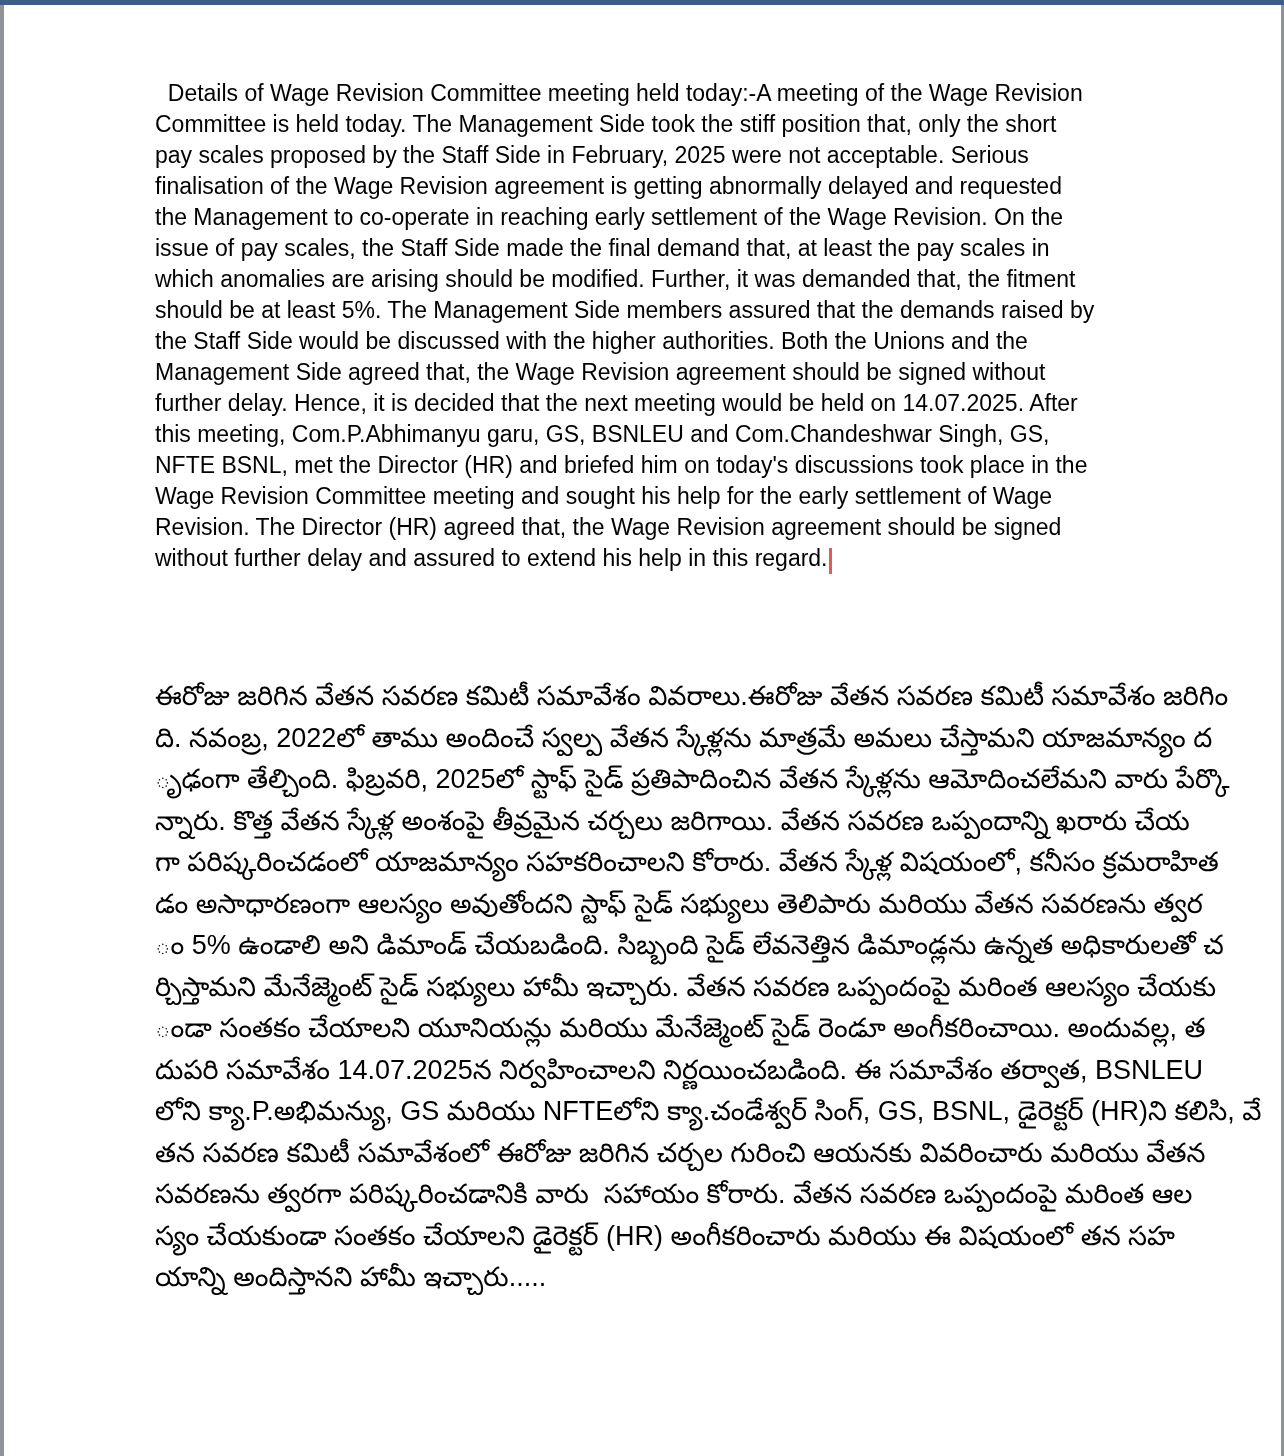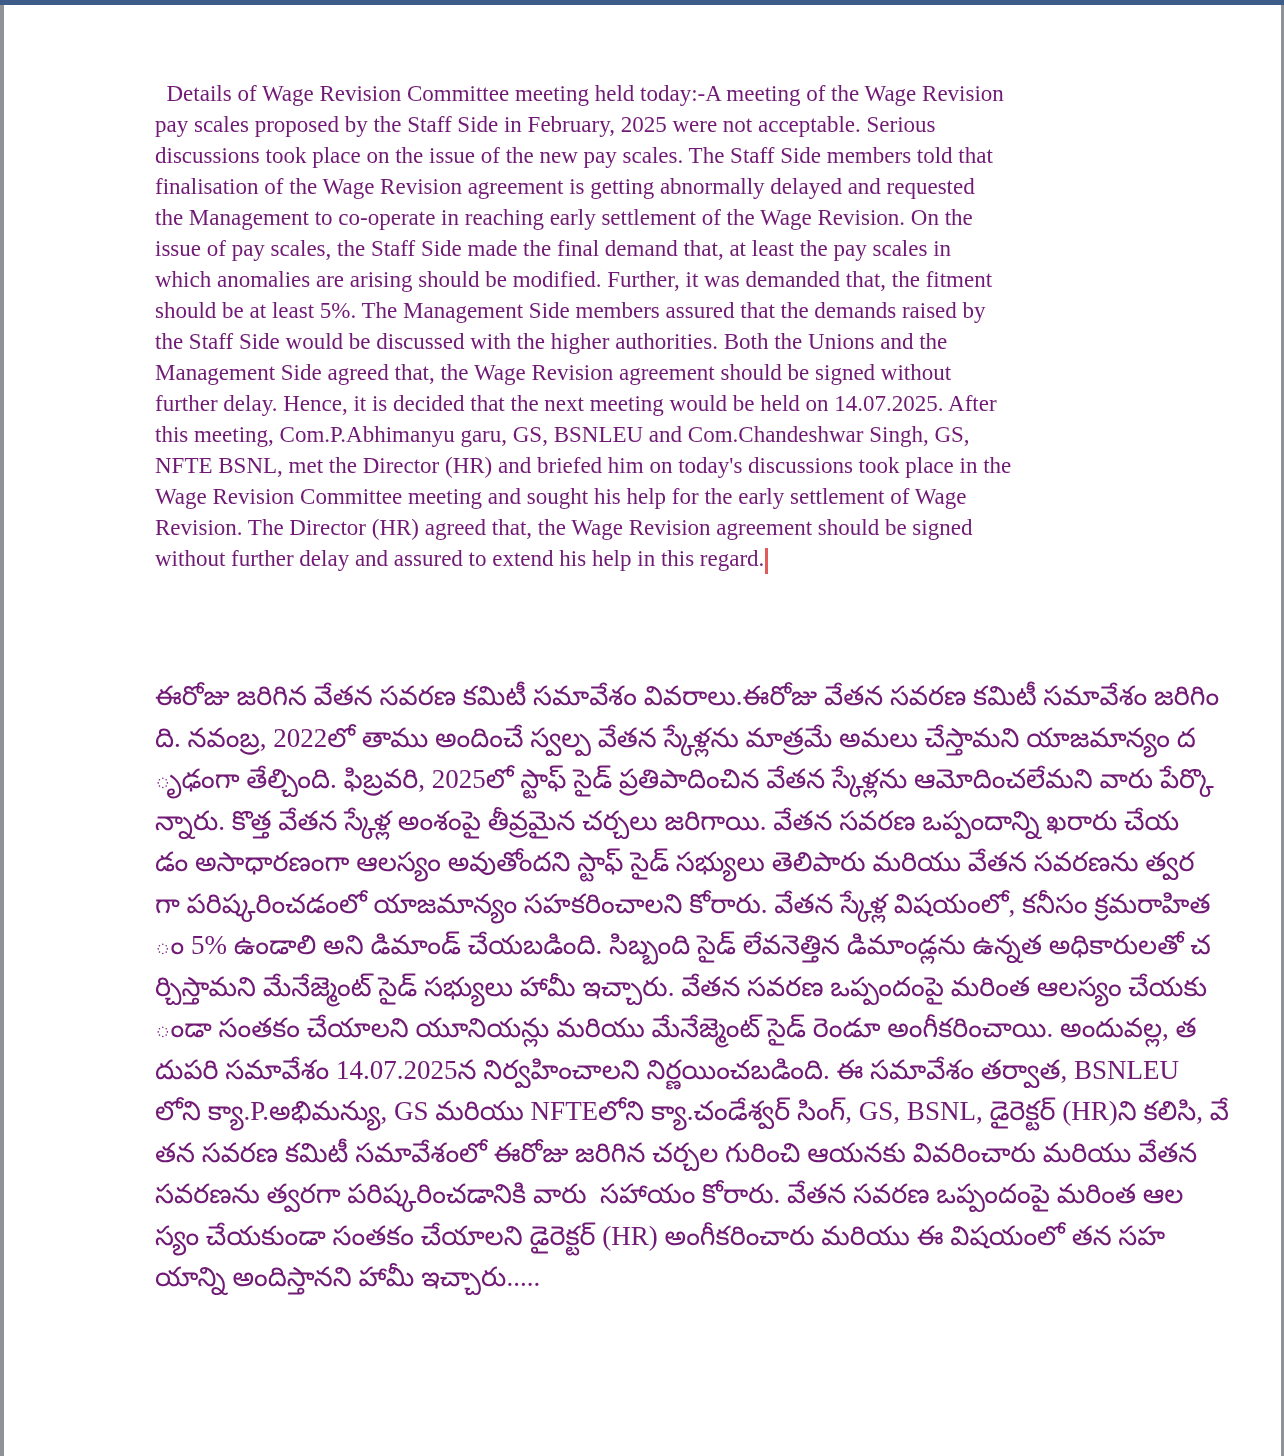--- a/index.html
+++ b/index.html
@@ -32,22 +32,22 @@
   .text-area {
     position: absolute;
     left: 155px;
     top: 0;
     width: 1000px;
     height: 100%;
     cursor: text;
   }
 
   .para {
-    color: #701a75;
-    font-family: Liberation Serif, serif;
+    color: #000000;
+    font-family: Liberation Sans, sans-serif;
   }
 
   .para-en {
     position: absolute;
     left: 0;
     top: 78px;
     font-size: 23px;
     line-height: 31px;
   }
 
@@ -77,44 +77,44 @@
 <div class="page">
 
   <div class="edge-top" style="background: rgb(61, 92, 136);"></div>
   <div class="edge-left" style="background: rgb(143, 146, 150);"></div>
   <div class="edge-right" style="background: rgb(143, 146, 150);"></div>
 
   <div class="text-area">
 
     <div class="para para-en">
         <div class="line">  Details of Wage Revision Committee meeting held today:-A meeting of the Wage Revision</div>
+        <div class="line">Committee is held today. The Management Side took the stiff position that, only the short</div>
         <div class="line">pay scales proposed by the Staff Side in February, 2025 were not acceptable. Serious</div>
-        <div class="line">discussions took place on the issue of the new pay scales. The Staff Side members told that</div>
         <div class="line">finalisation of the Wage Revision agreement is getting abnormally delayed and requested</div>
         <div class="line">the Management to co-operate in reaching early settlement of the Wage Revision. On the</div>
         <div class="line">issue of pay scales, the Staff Side made the final demand that, at least the pay scales in</div>
         <div class="line">which anomalies are arising should be modified. Further, it was demanded that, the fitment</div>
         <div class="line">should be at least 5%. The Management Side members assured that the demands raised by</div>
         <div class="line">the Staff Side would be discussed with the higher authorities. Both the Unions and the</div>
         <div class="line">Management Side agreed that, the Wage Revision agreement should be signed without</div>
         <div class="line">further delay. Hence, it is decided that the next meeting would be held on 14.07.2025. After</div>
         <div class="line">this meeting, Com.P.Abhimanyu garu, GS, BSNLEU and Com.Chandeshwar Singh, GS,</div>
         <div class="line">NFTE BSNL, met the Director (HR) and briefed him on today's discussions took place in the</div>
         <div class="line">Wage Revision Committee meeting and sought his help for the early settlement of Wage</div>
         <div class="line">Revision. The Director (HR) agreed that, the Wage Revision agreement should be signed</div>
         <div class="line">without further delay and assured to extend his help in this regard.<span class="caret" style="background: rgb(226, 91, 91);"></span></div>
       </div>
 
     <div class="para para-te">
         <div class="line">ఈరోజు జరిగిన వేతన సవరణ కమిటీ సమావేశం వివరాలు.ఈరోజు వేతన సవరణ కమిటీ సమావేశం జరిగిం</div>
         <div class="line">ది. నవంబ్ర, 2022లో తాము అందించే స్వల్ప వేతన స్కేళ్లను మాత్రమే అమలు చేస్తామని యాజమాన్యం ద</div>
         <div class="line">ృఢంగా తేల్చింది. ఫిబ్రవరి, 2025లో స్టాఫ్ సైడ్ ప్రతిపాదించిన వేతన స్కేళ్లను ఆమోదించలేమని వారు పేర్కొ</div>
         <div class="line">న్నారు. కొత్త వేతన స్కేళ్ల అంశంపై తీవ్రమైన చర్చలు జరిగాయి. వేతన సవరణ ఒప్పందాన్ని ఖరారు చేయ</div>
+        <div class="line">గా పరిష్కరించడంలో యాజమాన్యం సహకరించాలని కోరారు. వేతన స్కేళ్ల విషయంలో, కనీసం క్రమరాహిత</div>
         <div class="line">డం అసాధారణంగా ఆలస్యం అవుతోందని స్టాఫ్ సైడ్ సభ్యులు తెలిపారు మరియు వేతన సవరణను త్వర</div>
-        <div class="line">గా పరిష్కరించడంలో యాజమాన్యం సహకరించాలని కోరారు. వేతన స్కేళ్ల విషయంలో, కనీసం క్రమరాహిత</div>
         <div class="line">ం 5% ఉండాలి అని డిమాండ్ చేయబడింది. సిబ్బంది సైడ్ లేవనెత్తిన డిమాండ్లను ఉన్నత అధికారులతో చ</div>
         <div class="line">ర్చిస్తామని మేనేజ్మెంట్ సైడ్ సభ్యులు హామీ ఇచ్చారు. వేతన సవరణ ఒప్పందంపై మరింత ఆలస్యం చేయకు</div>
         <div class="line">ండా సంతకం చేయాలని యూనియన్లు మరియు మేనేజ్మెంట్ సైడ్ రెండూ అంగీకరించాయి. అందువల్ల, త</div>
         <div class="line">దుపరి సమావేశం 14.07.2025న నిర్వహించాలని నిర్ణయించబడింది. ఈ సమావేశం తర్వాత, BSNLEU</div>
         <div class="line">లోని క్యా.P.అభిమన్యు, GS మరియు NFTEలోని క్యా.చండేశ్వర్ సింగ్, GS, BSNL, డైరెక్టర్ (HR)ని కలిసి, వే</div>
         <div class="line">తన సవరణ కమిటీ సమావేశంలో ఈరోజు జరిగిన చర్చల గురించి ఆయనకు వివరించారు మరియు వేతన</div>
         <div class="line">సవరణను త్వరగా పరిష్కరించడానికి వారు  సహాయం కోరారు. వేతన సవరణ ఒప్పందంపై మరింత ఆల</div>
         <div class="line">స్యం చేయకుండా సంతకం చేయాలని డైరెక్టర్ (HR) అంగీకరించారు మరియు ఈ విషయంలో తన సహ</div>
         <div class="line">యాన్ని అందిస్తానని హామీ ఇచ్చారు.....</div>
       </div>

